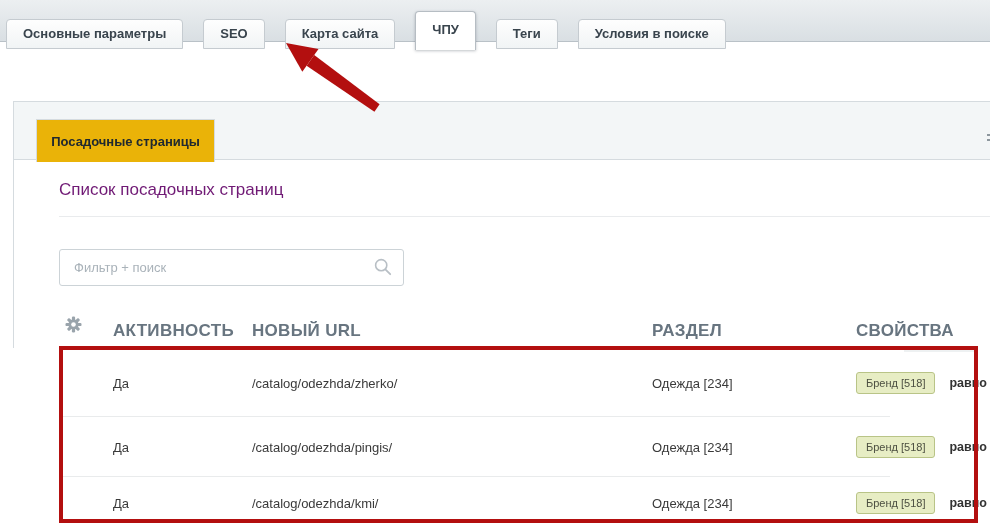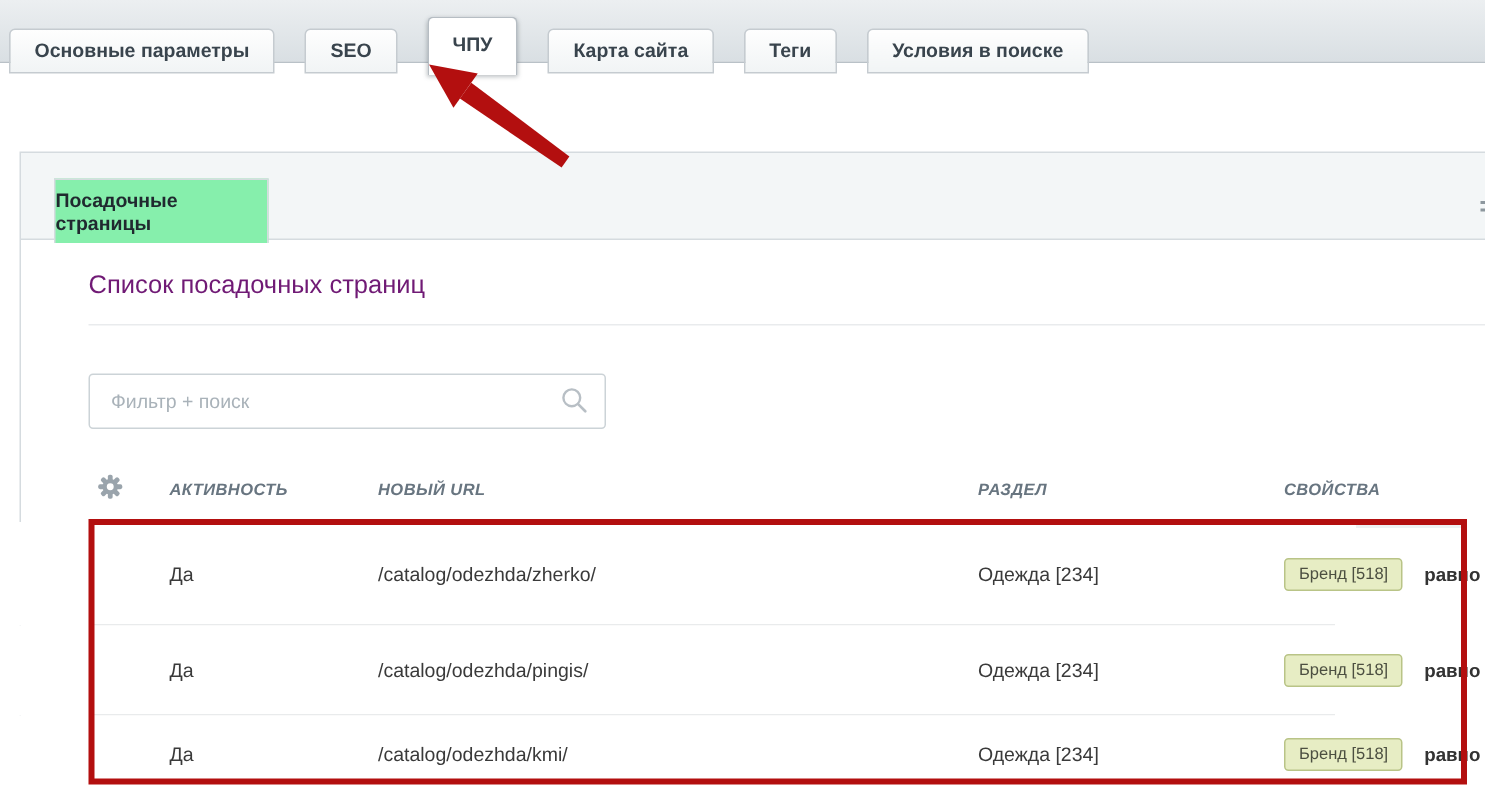--- a/index.html
+++ b/index.html
@@ -33,22 +33,22 @@
   
   .panel {
     position:absolute; left:13px; top:101px; width:980px; height:430px;
     background:#fff; border:1px solid #d5dbdf;
   }
   .panel-head {
     position:absolute; left:0; top:0; right:0; height:58px;
     background:#f3f6f7; border-bottom:1px solid #d5dbdf;
   }
   .subtab {
-    position:absolute; left:22px; top:17px; width:143px; height:43px; z-index:2;
-    background:#86efac; border:1px solid #d5dbdf; border-bottom:none;
+    position:absolute; left:22px; top:17px; width:179px; height:43px; z-index:2;
+    background:#eab308; border:1px solid #d5dbdf; border-bottom:none;
     display:flex; align-items:center; justify-content:center;
     font-size:13px; font-weight:bold; color:#20292f; cursor:pointer;
   }
   .clipped-frag { position:absolute; right:0; top:29px; width:6px; height:16px; overflow:hidden; }
   .clipped-frag .m { height:2px; background:#8d979e; margin:3px 0 0 1px; }
 
   .section-heading { position:absolute; left:59px; top:180px; font-size:17px; color:#701a75; }
   .heading-rule { position:absolute; left:59px; top:216px; width:931px; height:1px; background:#e9ebed; }
 
   
@@ -56,22 +56,22 @@
   .filter-input {
     width:100%; height:100%; border:1px solid #ccd3d7; border-radius:3px;
     padding:0 40px 0 14px; font-family:"Liberation Sans", sans-serif;
     font-size:13px; color:#333; background:#fff; outline:none;
   }
   .filter-input::placeholder { color:#a9b2b9; opacity:1; }
   .search-btn { position:absolute; right:12px; top:9px; width:18px; height:18px; cursor:pointer; }
 
   
   .thead-cell {
-    position:absolute; top:321px; font-size:11px; font-weight:bold; color:#687580;
-    letter-spacing:.3px; cursor:pointer; white-space:nowrap;font-style:italic;
+    position:absolute; top:321px; font-size:17px; font-weight:bold; color:#687580;
+    letter-spacing:.3px; cursor:pointer; white-space:nowrap;
   }
   .gear-btn { position:absolute; left:65px; top:316px; width:17px; height:17px; cursor:pointer; }
   .header-sep { position:absolute; left:59px; top:350px; width:918px; height:2px; background:#eef1f2; }
 
   .trow { position:absolute; left:0; width:904px; background:#fff; cursor:pointer; }
   .trow.r0 { top:348px; height:69px; }
   .trow.r1 { top:417px; height:60px; }
   .trow.r2 { top:477px; height:51px; }
   .trow.r0::after, .trow.r1::after {
     content:""; position:absolute; left:60px; right:14px; bottom:0; height:1px; background:#e9ebec;
@@ -98,22 +98,22 @@
 </style>
 </head>
 <body>
 
 <div id="page">
 
   <div class="tabstrip">
     <div class="tabs">
       <div class="tab">Основные параметры</div>
       <div class="tab">SEO</div>
+      <div class="tab">Карта сайта</div>
       <div class="tab active">ЧПУ</div>
-      <div class="tab">Карта сайта</div>
       <div class="tab">Теги</div>
       <div class="tab">Условия в поиске</div>
     </div>
   </div>
 
 
   <div class="panel">
     <div class="panel-head">
       <div class="clipped-frag">
         <div class="m"></div>

